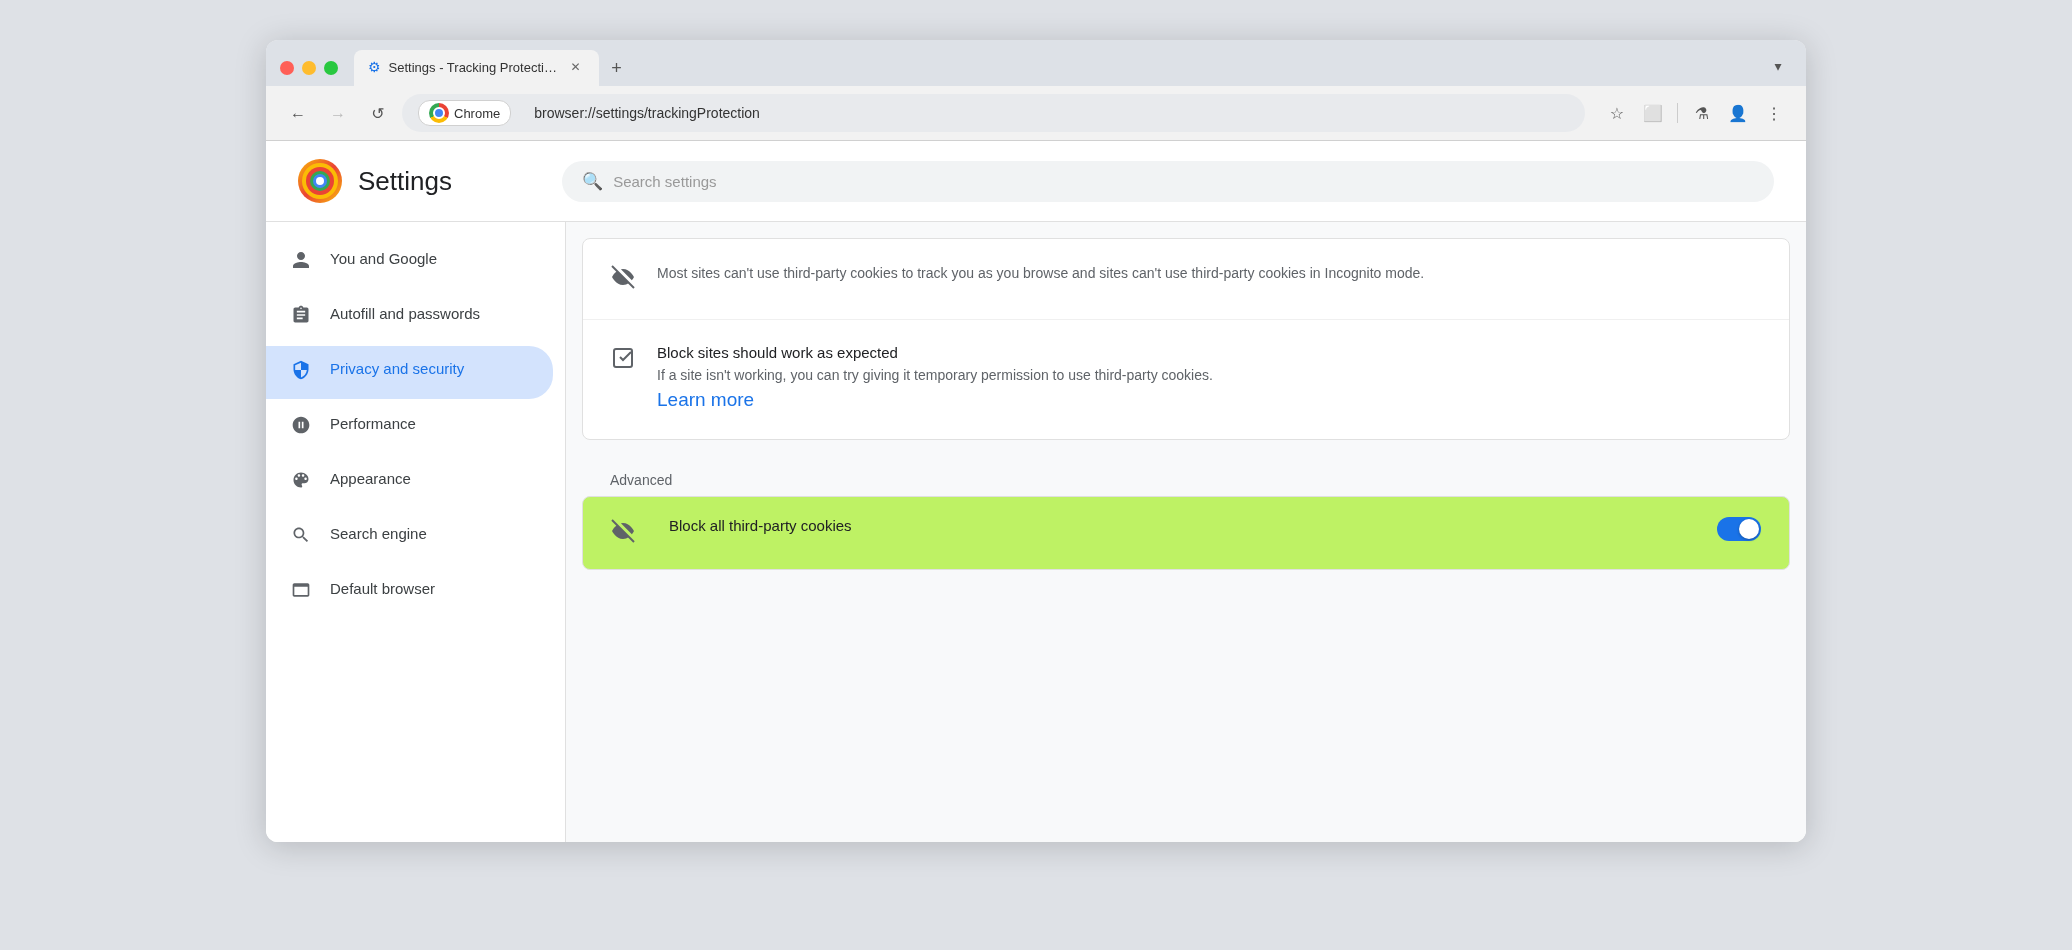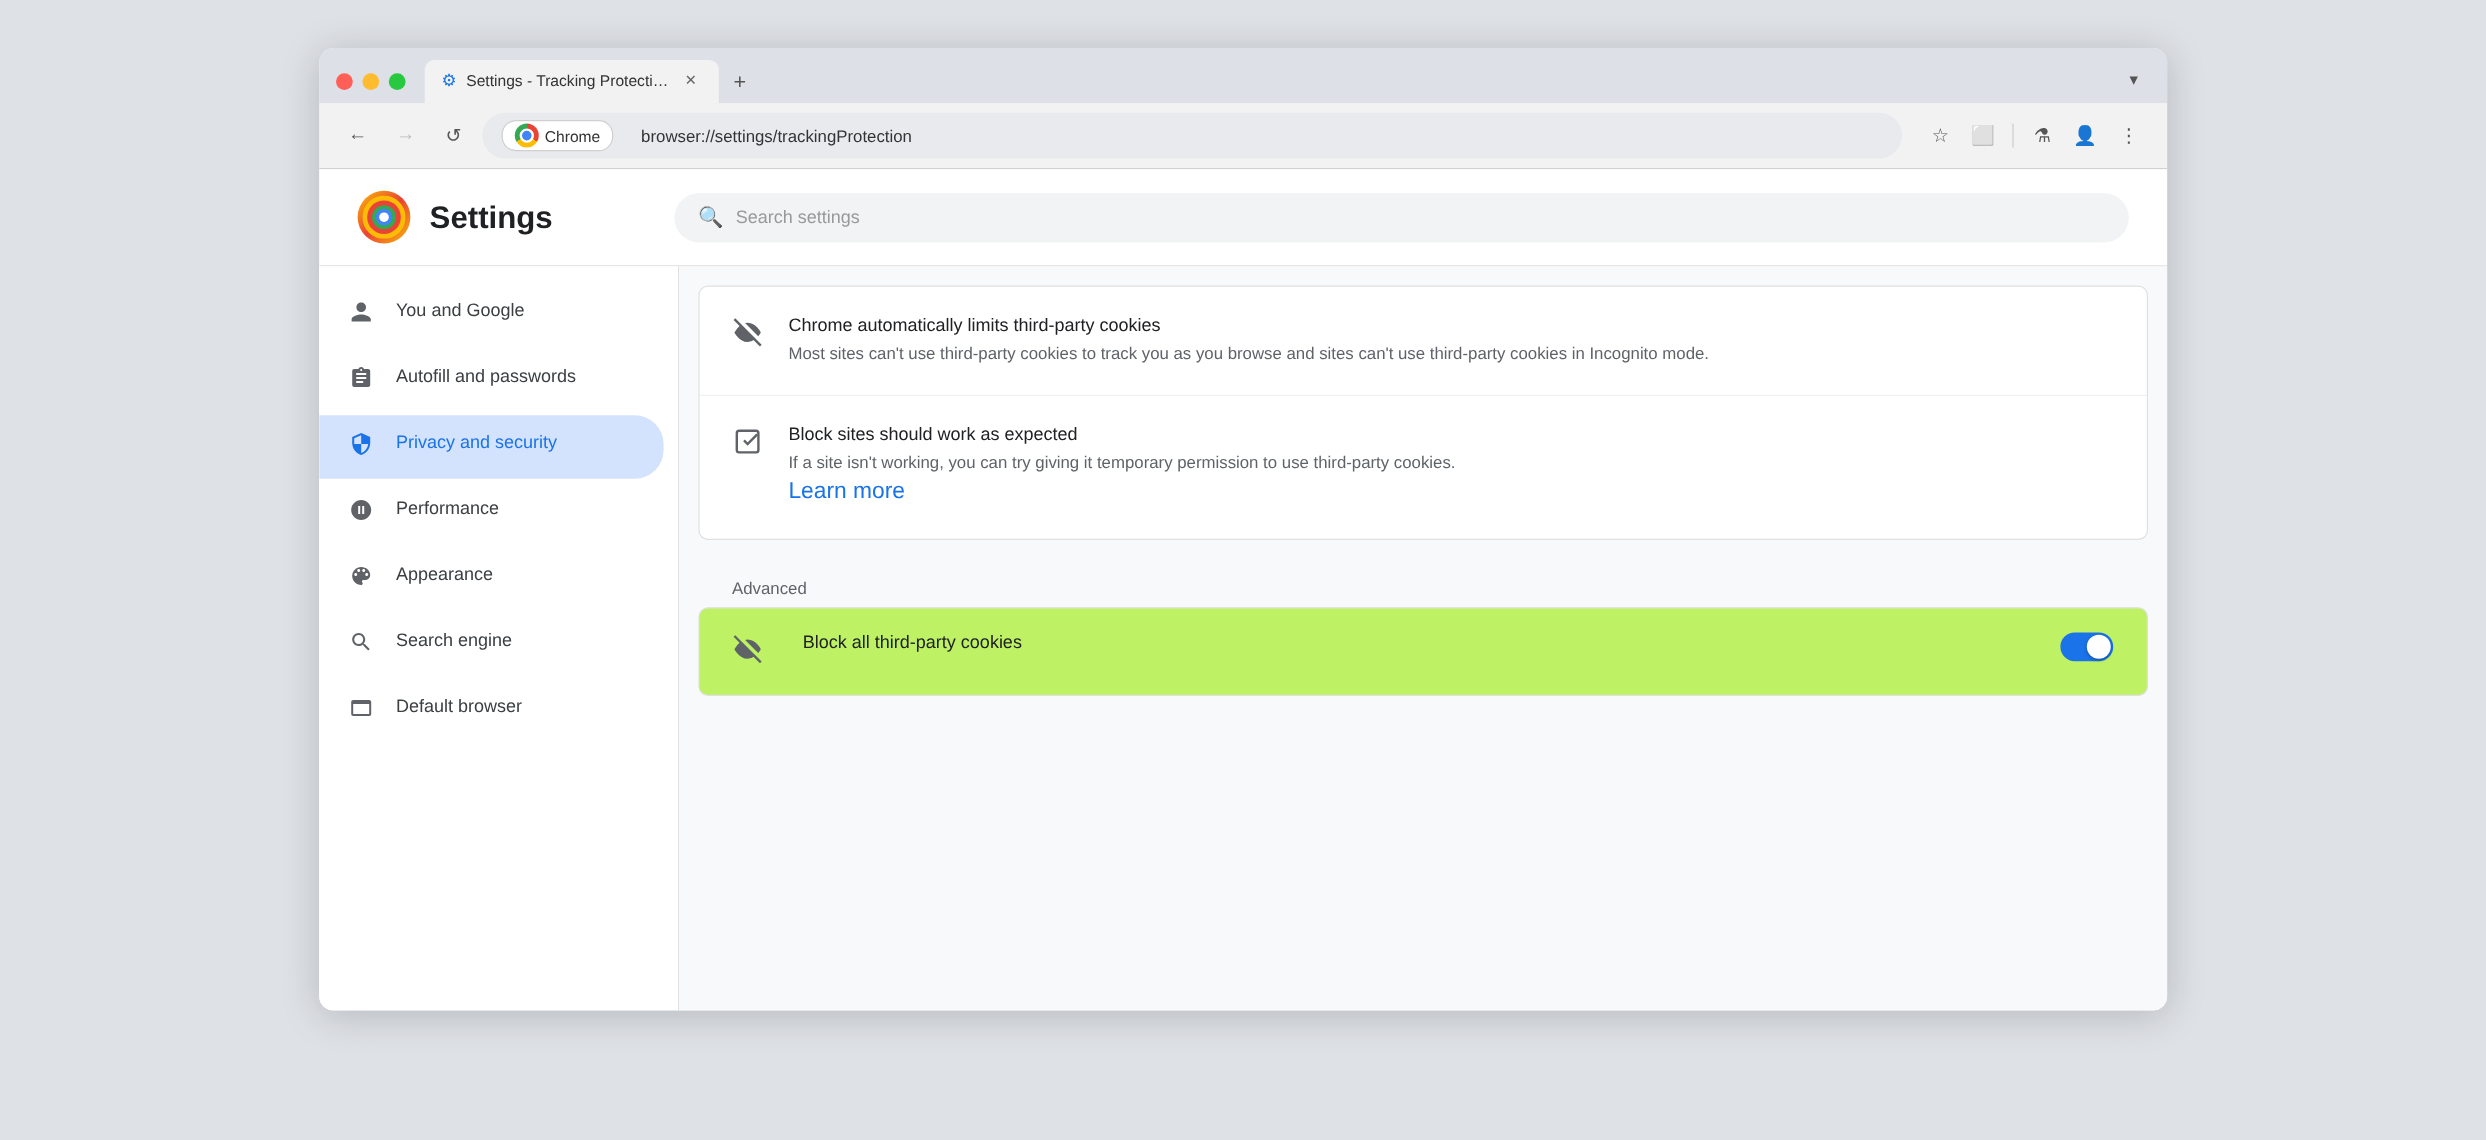--- a/index.html
+++ b/index.html
@@ -137,21 +137,21 @@
     }
     .settings-logo {
       width: 44px; height: 44px;
       background: linear-gradient(135deg, #fbbc05 0%, #ea4335 50%, #fbbc05 100%);
       border-radius: 50%;
       display: flex; align-items: center; justify-content: center;
       font-size: 22px;
     }
     .settings-title {
       font-size: 26px;
-      font-weight: 700;
+      font-weight: 400;
       color: #202124;
       margin-right: 12px;
     }
     .search-bar {
       flex: 1;
       background: #f1f3f4;
       border-radius: 24px;
       padding: 10px 20px;
       display: flex;
       align-items: center;
@@ -424,21 +424,20 @@
         <div class="content-inner">
 
           <div class="content-row">
             <div class="row-icon">
               <svg width="24" height="24" viewBox="0 0 24 24" fill="#5f6368">
                   <path d="M17.94 17.94A10.07 10.07 0 0 1 12 20c-7 0-11-8-11-8a18.45 18.45 0 0 1 5.06-5.94M9.9 4.24A9.12 9.12 0 0 1 12 4c7 0 11 8 11 8a18.5 18.5 0 0 1-2.16 3.19m-6.72-1.07a3 3 0 1 1-4.24-4.24"></path>
                   <line x1="1" y1="1" x2="23" y2="23" stroke="#5f6368" stroke-width="2"></line>
                 </svg>
             </div>
             <div class="row-text">
-              <div class="row-title">Chrome automatically limits third-party cookies</div>
               <div class="row-desc">Most sites can't use third-party cookies to track you as you browse and sites can't use third-party cookies in Incognito mode.</div>
             </div>
           </div>
 
           <div class="content-row">
             <div class="row-icon">
               <svg width="24" height="24" viewBox="0 0 24 24" fill="none" stroke="#5f6368" stroke-width="2">
                   <rect x="3" y="3" width="18" height="18" rx="2"></rect>
                   <polyline points="9 11 12 14 20 6" stroke="#5f6368" stroke-width="2" fill="none"></polyline>
                 </svg>

